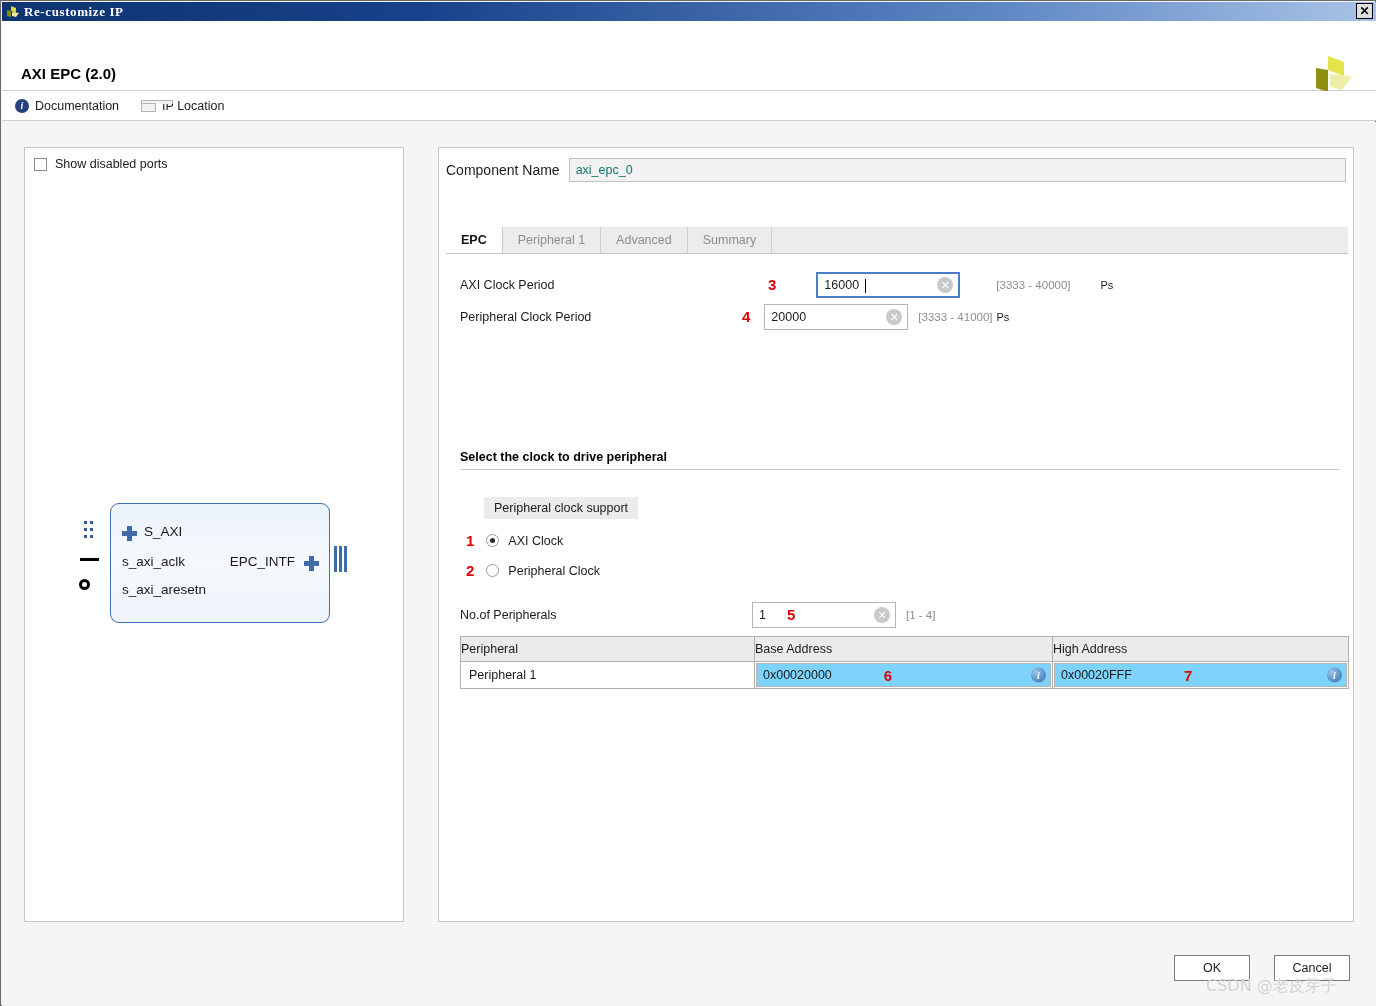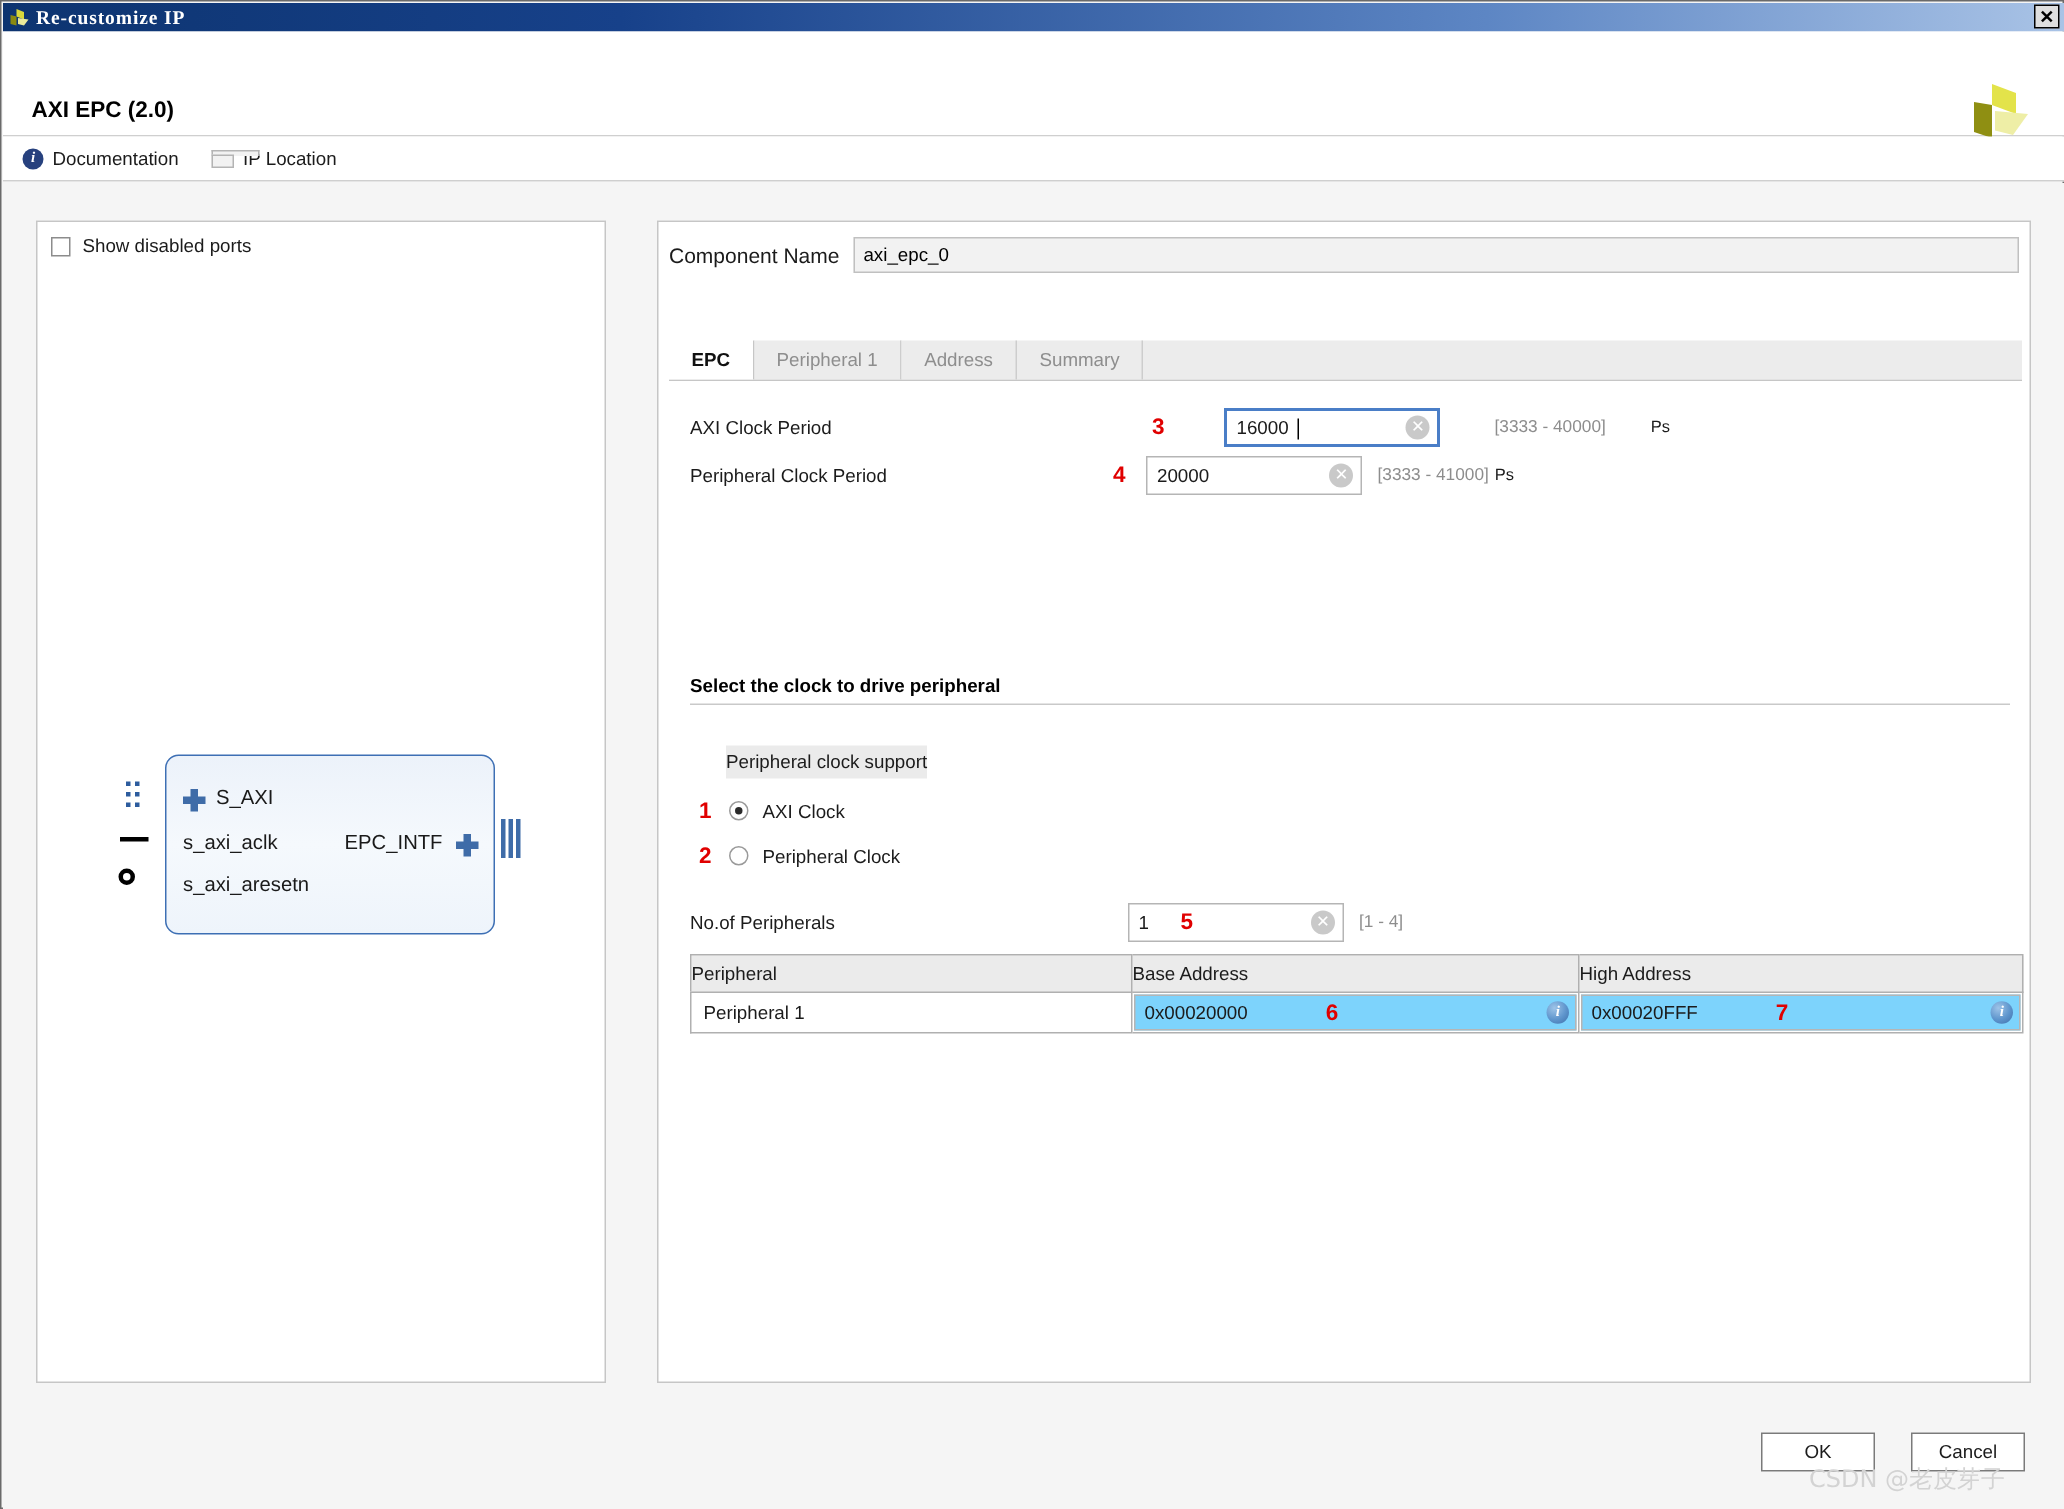--- a/index.html
+++ b/index.html
@@ -166,21 +166,21 @@
   }
   #component-row {
     position: absolute; left: 7px; top: 10px;
     width: 900px; height: 24px;
     display: flex; align-items: center;
   }
   #component-label { font-size: 14px; color: #1b1b1b; white-space: nowrap; }
   #component-input {
     margin-left: 9px; width: 792px; height: 24px;
     background: #f2f2f2; border: 1px solid #c0c0c0;
-    font-size: 12.5px; color: #000000;
+    font-size: 12.5px; color: #0f766e;
     padding: 0 6px; line-height: 22px;
   }
 
   
   #tabstrip {
     position: absolute; left: 7px; top: 80px;
     width: 902px; height: 26px;
     border-bottom: 1px solid #c6c6c6;
     display: flex; align-items: flex-end;
     background: #ececec;
@@ -253,21 +253,21 @@
   #clock-section-title {
     position: absolute; left: 14px; top: 196px;
     font-size: 12.5px; font-weight: bold; color: #000;
   }
   #clock-section-rule {
     position: absolute; left: 14px; top: 215px;
     width: 880px; height: 1px; background: #c9c9c9;
   }
   #periph-clock-support {
     position: absolute; left: 38px; top: 243px;
-    padding: 4px 0;
+    padding: 4px 10px;
     background: #ebebeb;
     font-size: 12.5px; color: #1b1b1b;
   }
   .radio-row {
     position: absolute; left: 20px;
     display: flex; align-items: center;
   }
   .radio {
     width: 13px; height: 13px; border-radius: 50%;
     background: #fff; border: 1px solid #9a9a9a;
@@ -433,21 +433,21 @@
     <div id="right-panel">
 
       <div id="component-row">
         <span id="component-label">Component Name</span>
         <div id="component-input">axi_epc_0</div>
       </div>
 
       <div id="tabstrip">
         <div class="tab active">EPC</div>
         <div class="tab">Peripheral 1</div>
-        <div class="tab">Address</div>
+        <div class="tab">Advanced</div>
         <div class="tab">Summary</div>
         <div class="tab filler"></div>
       </div>
 
       <div id="tabpanel">
 
         <div class="form-row" style="top:17px;gap:26px;">
           <span class="form-label">AXI Clock Period</span>
           <span class="red-num" style="margin-right:14px;">3</span>
           <div class="txtfield focused">

